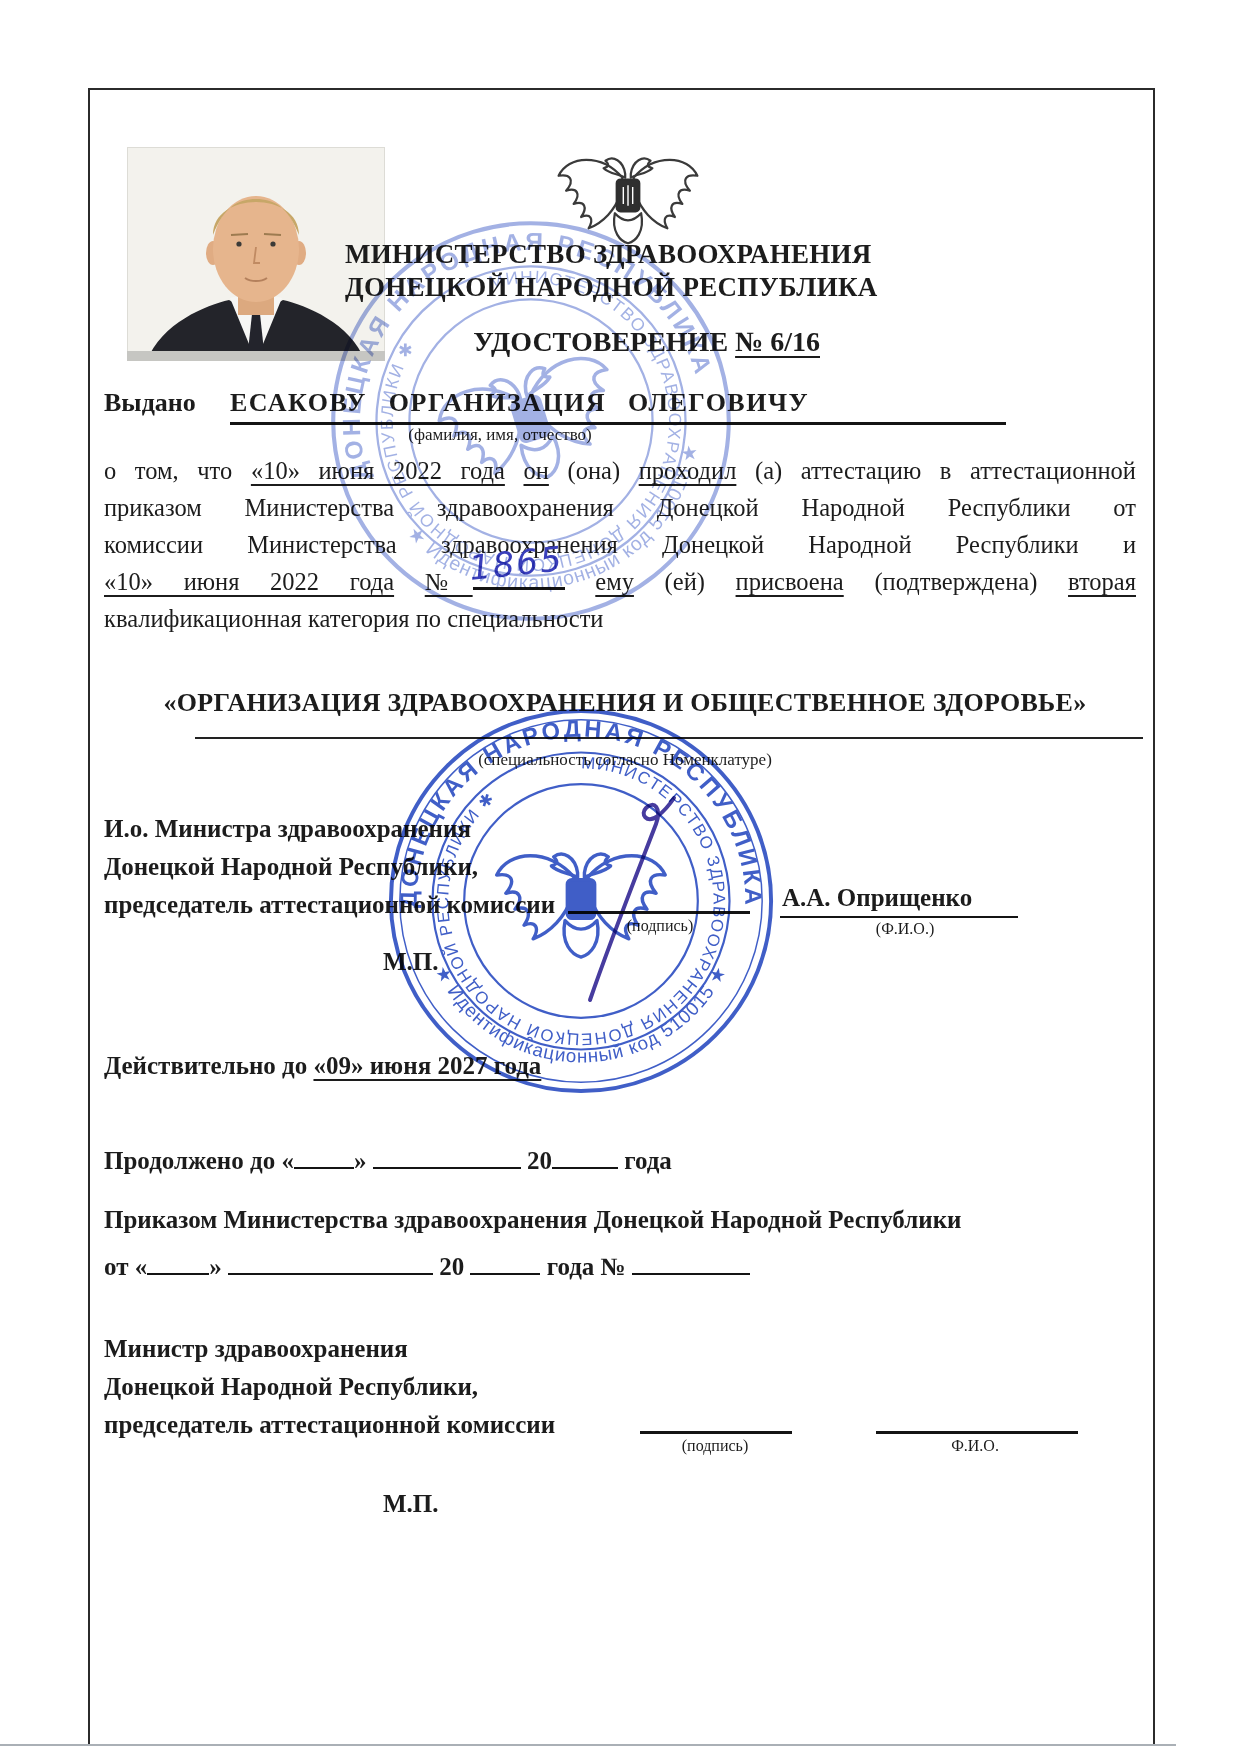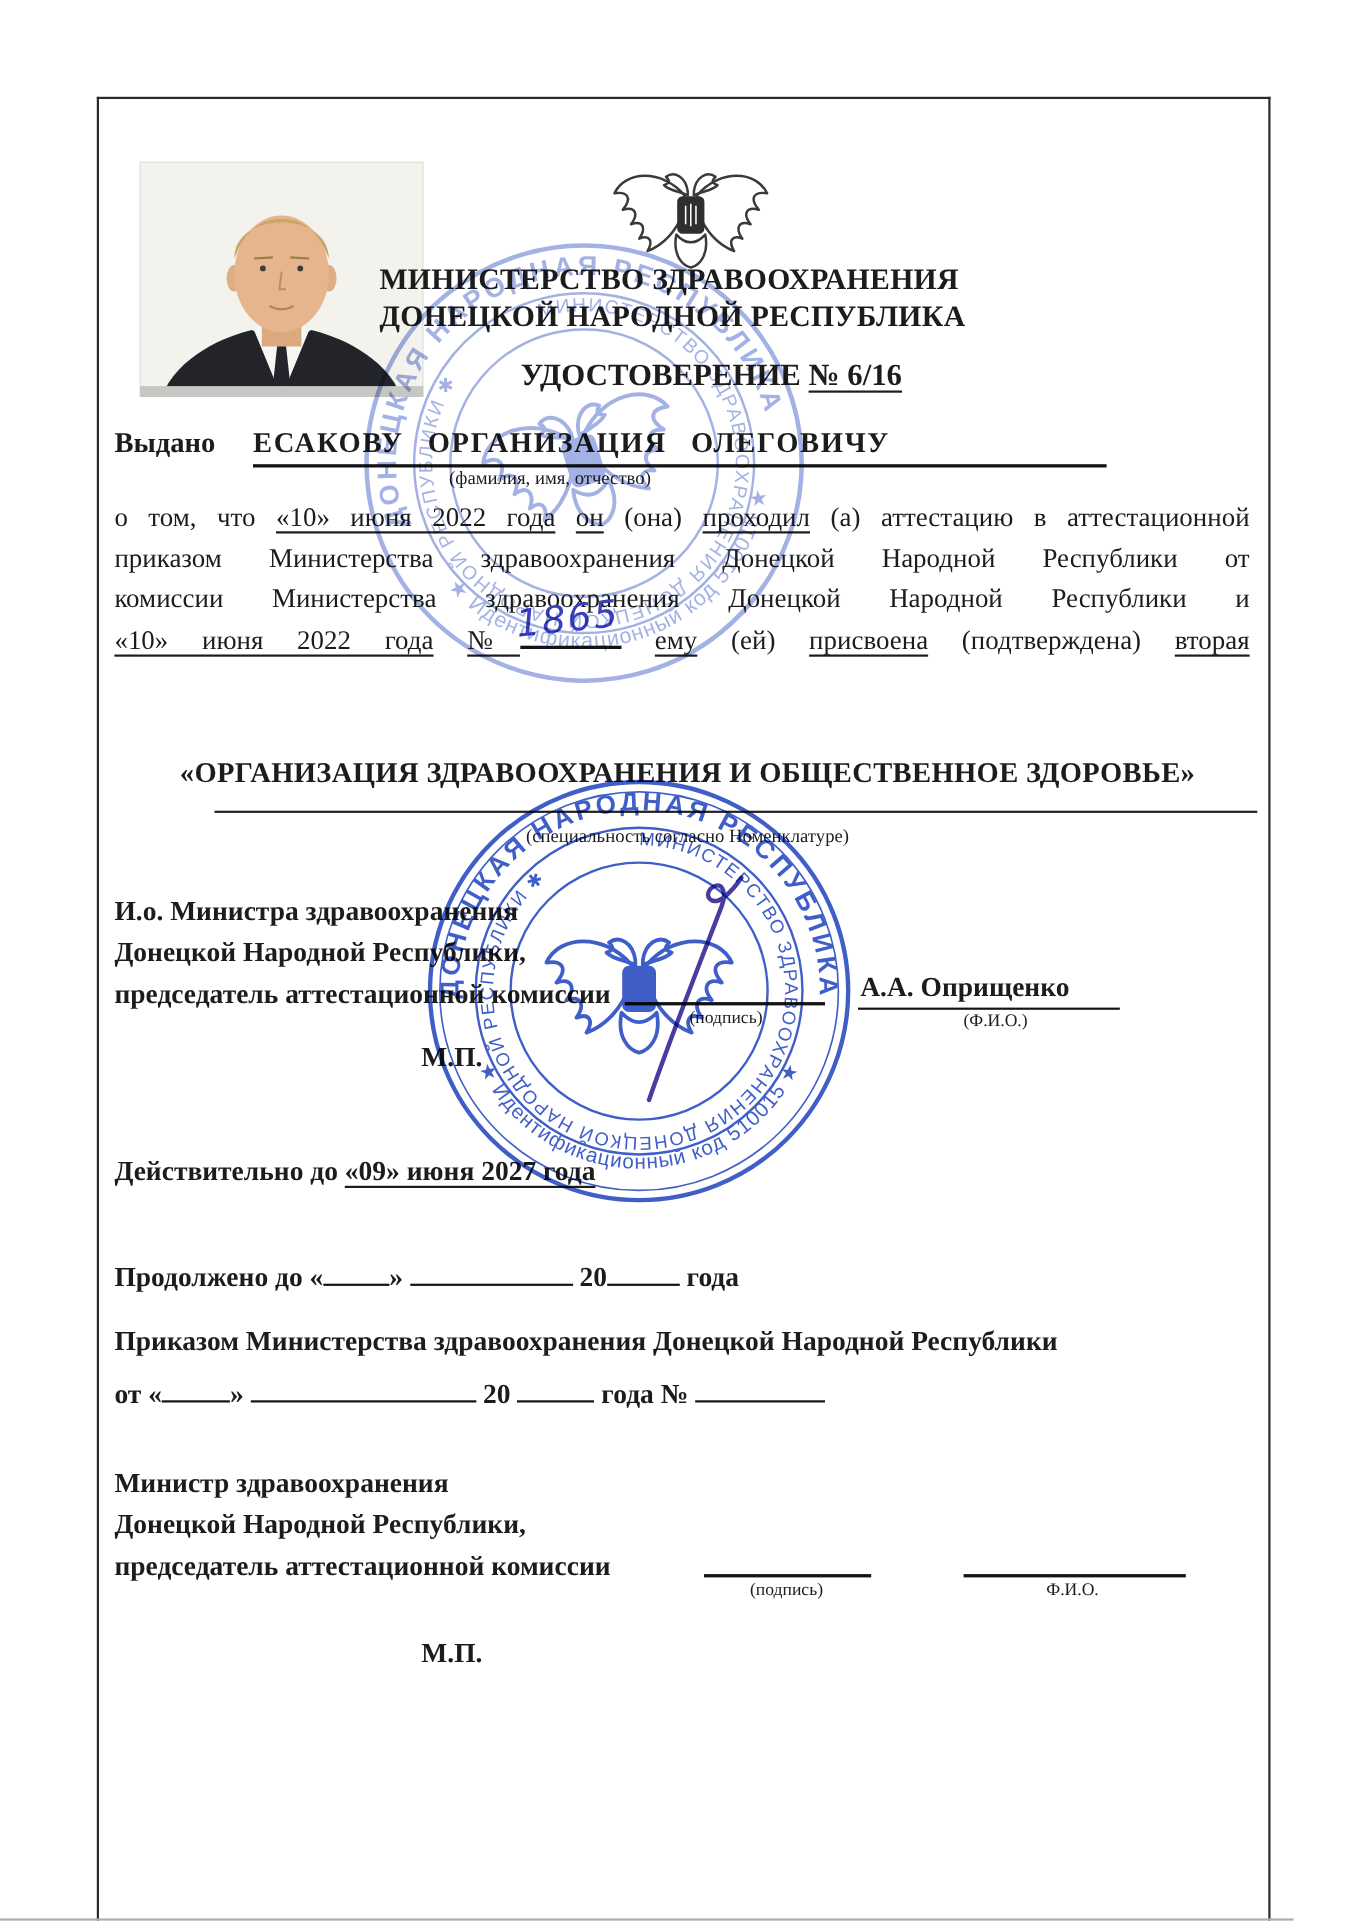--- a/index.html
+++ b/index.html
@@ -151,20 +151,21 @@
     <div class="jline">комиссии Министерства здравоохранения Донецкой Народной Республики и</div>
     <div class="jline">
       <span class="u">«10» июня 2022 года</span>
       <span><span class="u">№</span><span class="blank-num"><span class="handwritten">1865</span></span></span>
       <span class="u">ему</span>
       <span>(ей)</span>
       <span class="u">присвоена</span>
       <span>(подтверждена)</span>
       <span class="u b">вторая</span>
     </div>
+    <div class="jline last">квалификационная категория по специальности</div>
   </div>
 
   <div class="specialty">«ОРГАНИЗАЦИЯ ЗДРАВООХРАНЕНИЯ И ОБЩЕСТВЕННОЕ ЗДОРОВЬЕ»</div>
   <div class="spec-rule"></div>
   <div class="spec-caption">(специальность согласно Номенклатуре)</div>
 
   <div class="sig1">
     <div>И.о. Министра здравоохранения</div>
     <div>Донецкой Народной Республики,</div>
     <div>председатель аттестационной комиссии</div>

